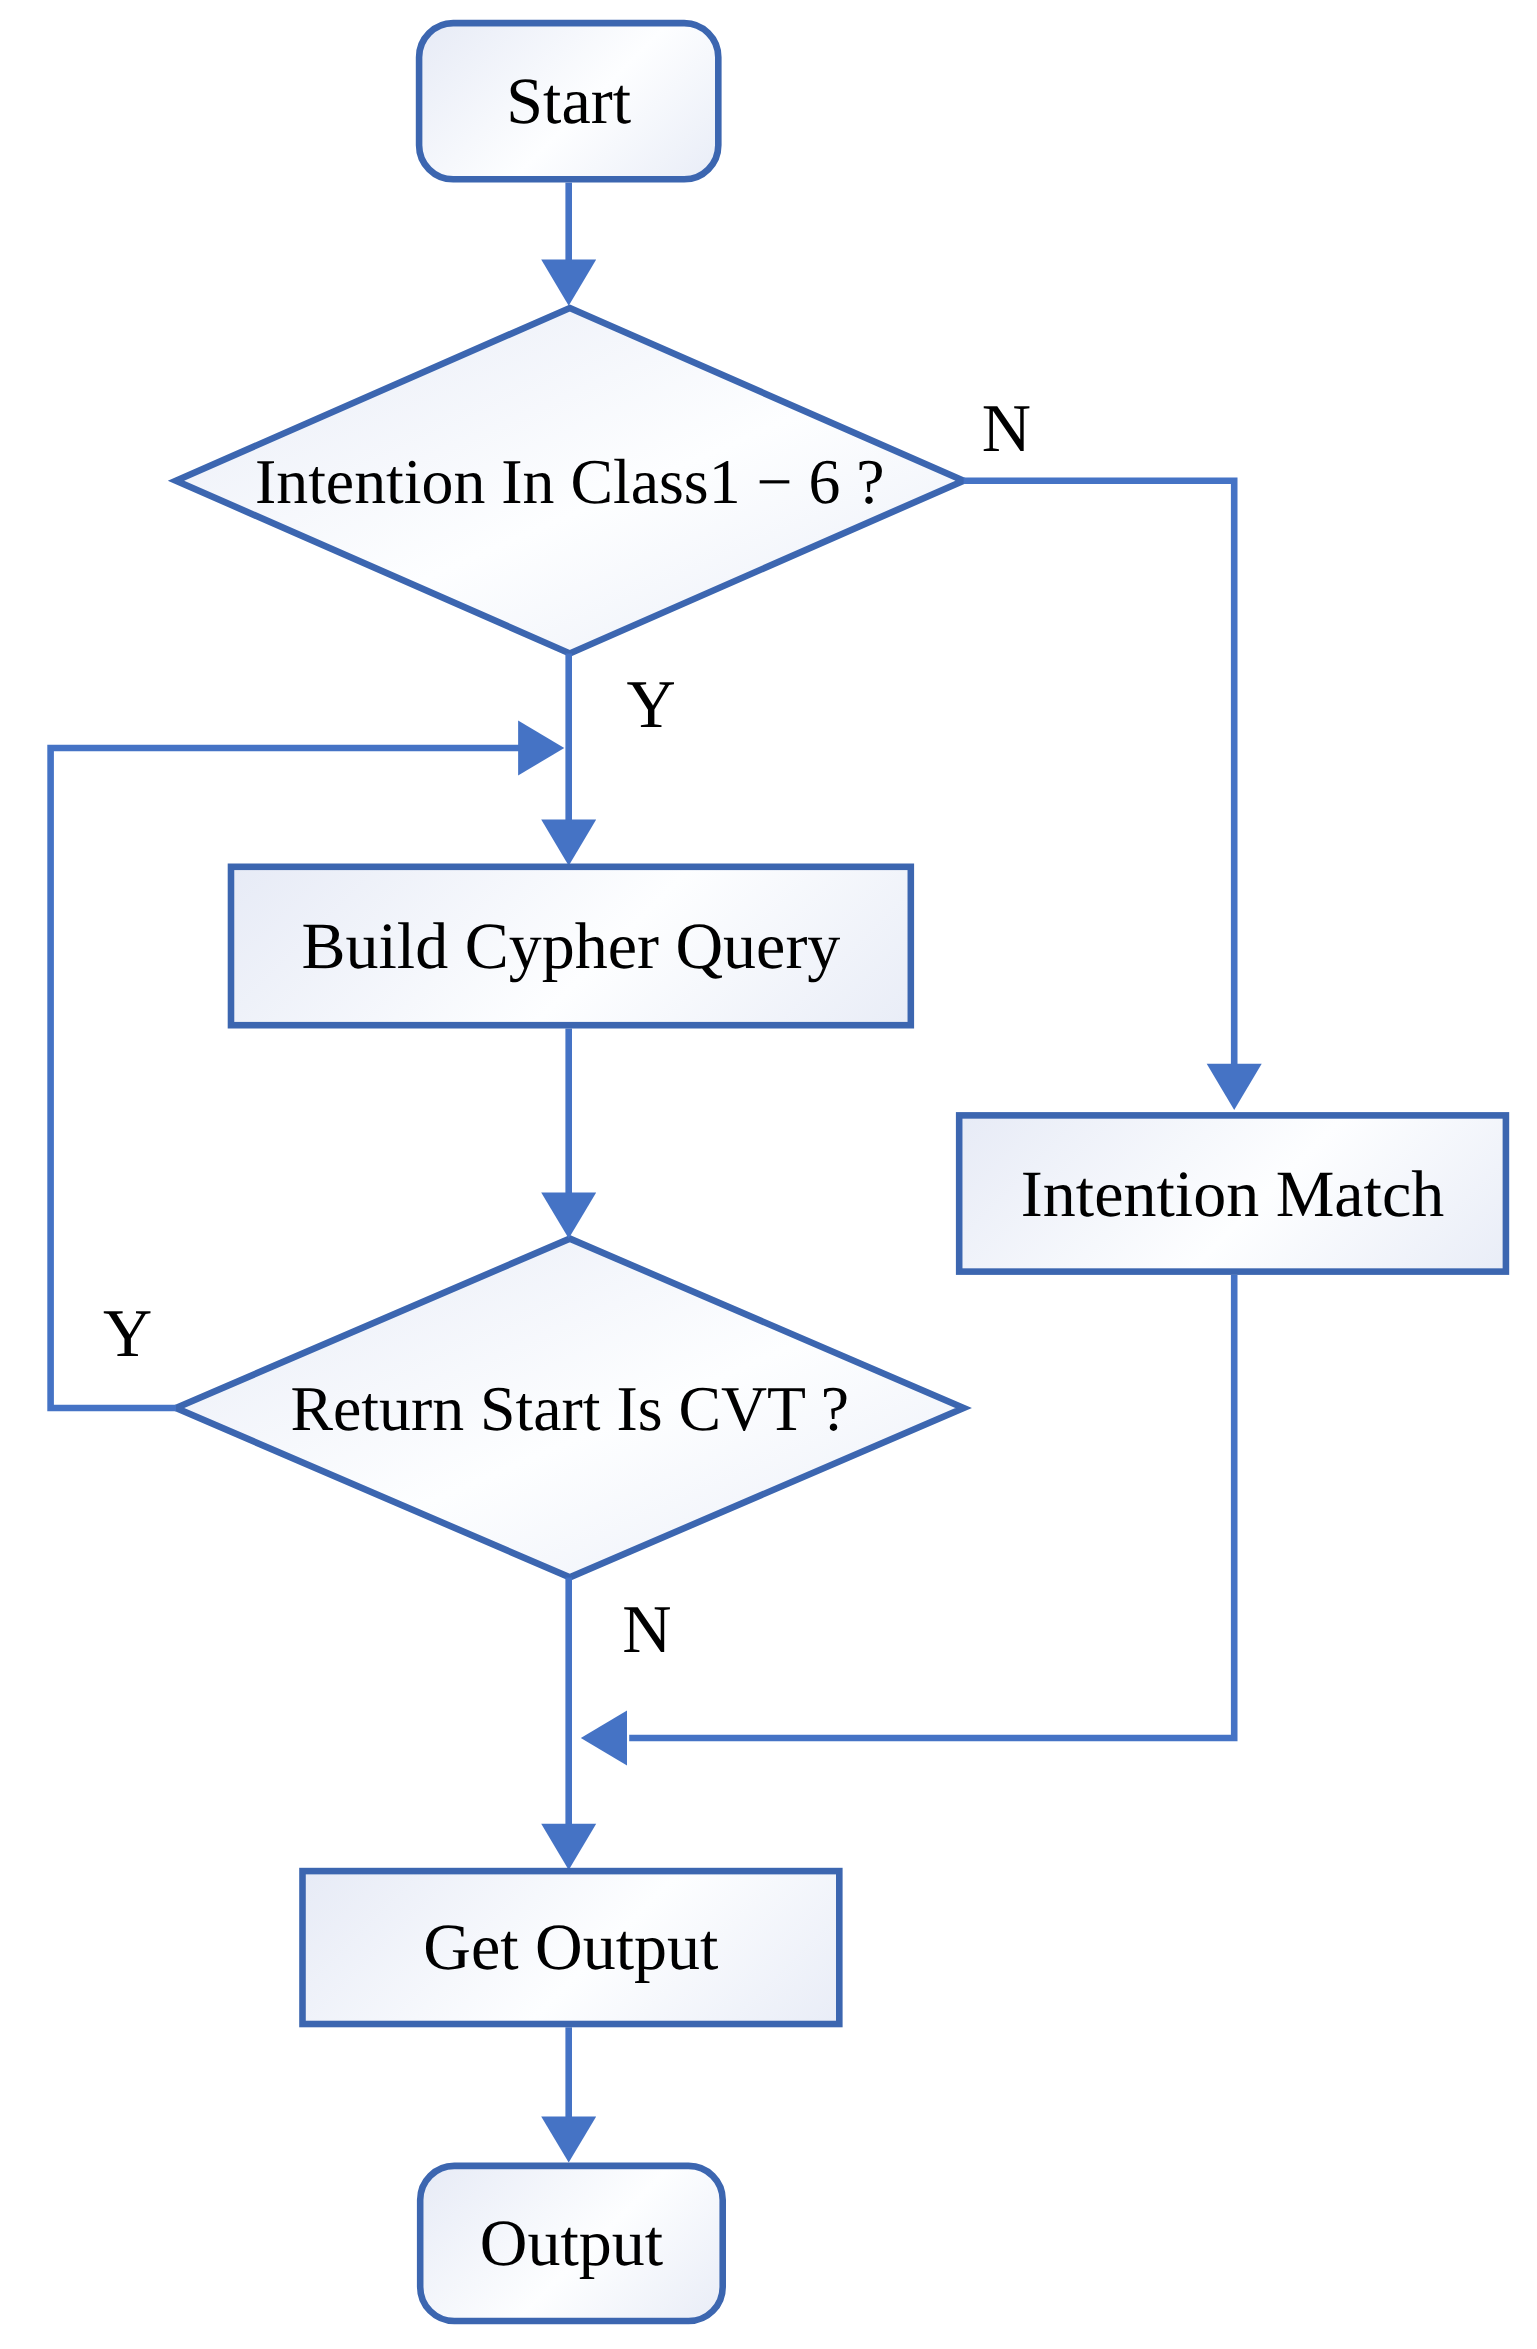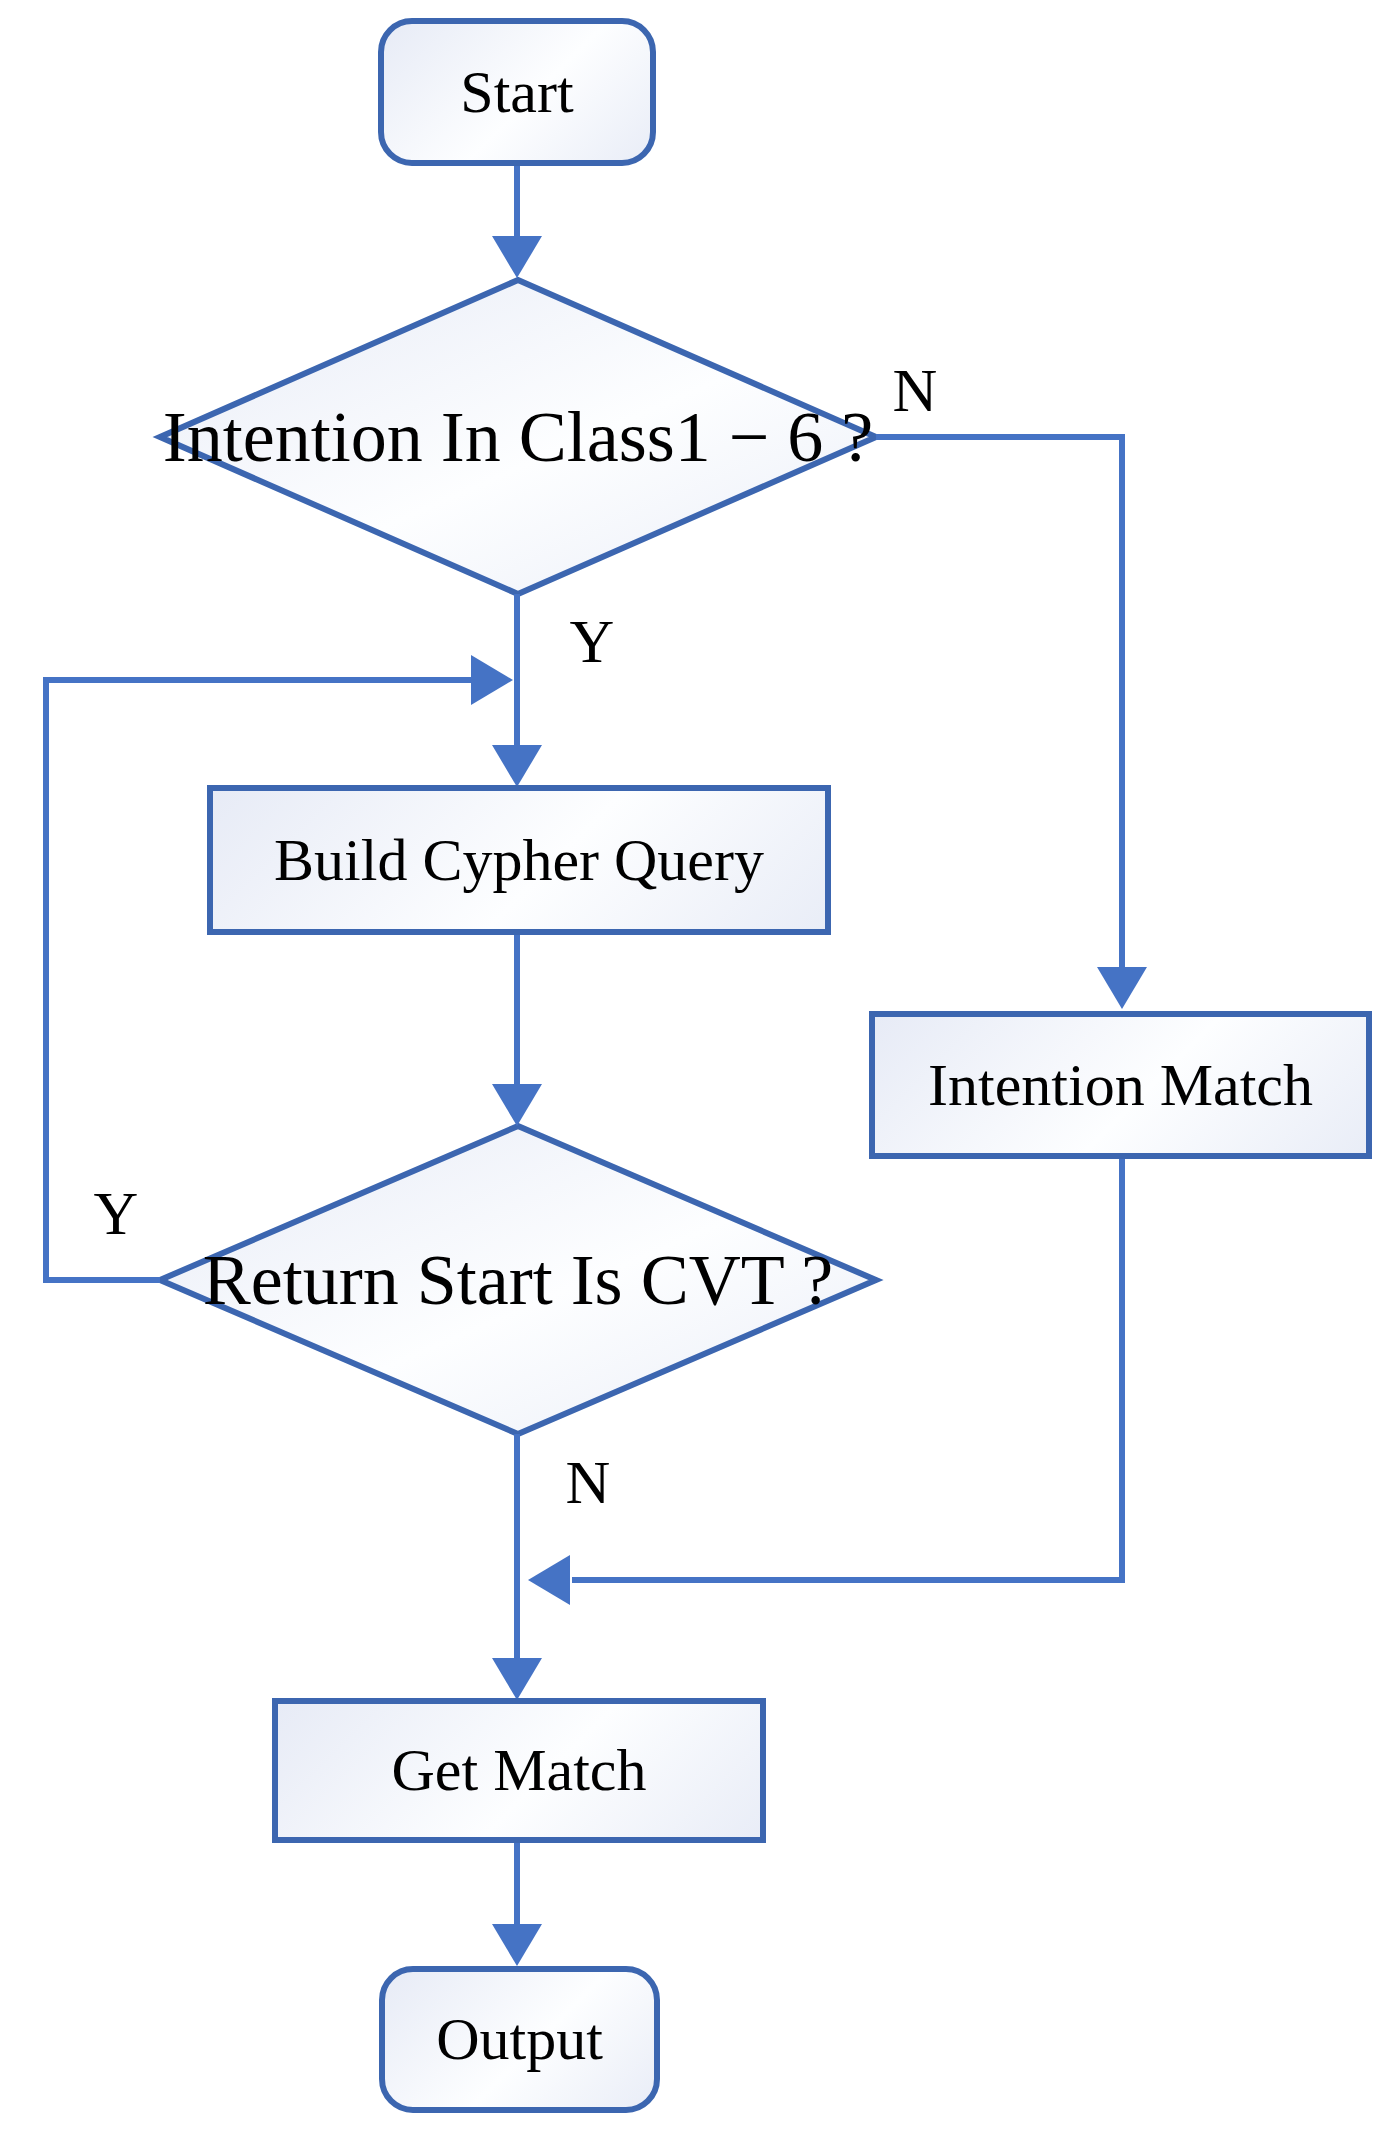--- a/index.html
+++ b/index.html
@@ -48,21 +48,21 @@
     justify-content: center;
     font-size: 60px;
     white-space: nowrap;
   }
   .rounded { border-radius: 34px; }
   .diamond-label {
     position: absolute;
     display: flex;
     align-items: center;
     justify-content: center;
-    font-size: 72px;
+    font-size: 58px;
     white-space: nowrap;
     pointer-events: none;
   }
   .edge-label {
     position: absolute;
     transform: translate(-50%, -50%);
     font-size: 62px;
     line-height: 1;
   }
 </style>
@@ -114,21 +114,21 @@
 
   <div class="node rounded" style="left:378px; top:18px; width:278px; height:148px;">
     <span>Start</span>
   </div>
 
   <div class="node" style="left:869px; top:1011px; width:503px; height:148px;">
     <span>Intention Match</span>
   </div>
 
   <div class="node" style="left:272px; top:1698px; width:494px; height:145px;">
-    <span>Get Match</span>
+    <span>Get Output</span>
   </div>
 
   <div class="node rounded" style="left:379px; top:1966px; width:281px; height:147px;">
     <span>Output</span>
   </div>
 
   <div class="diamond-label" style="left:160px; top:280px; width:716px; height:314px;">
     <span>Intention In Class1 − 6 ?</span>
   </div>
 

